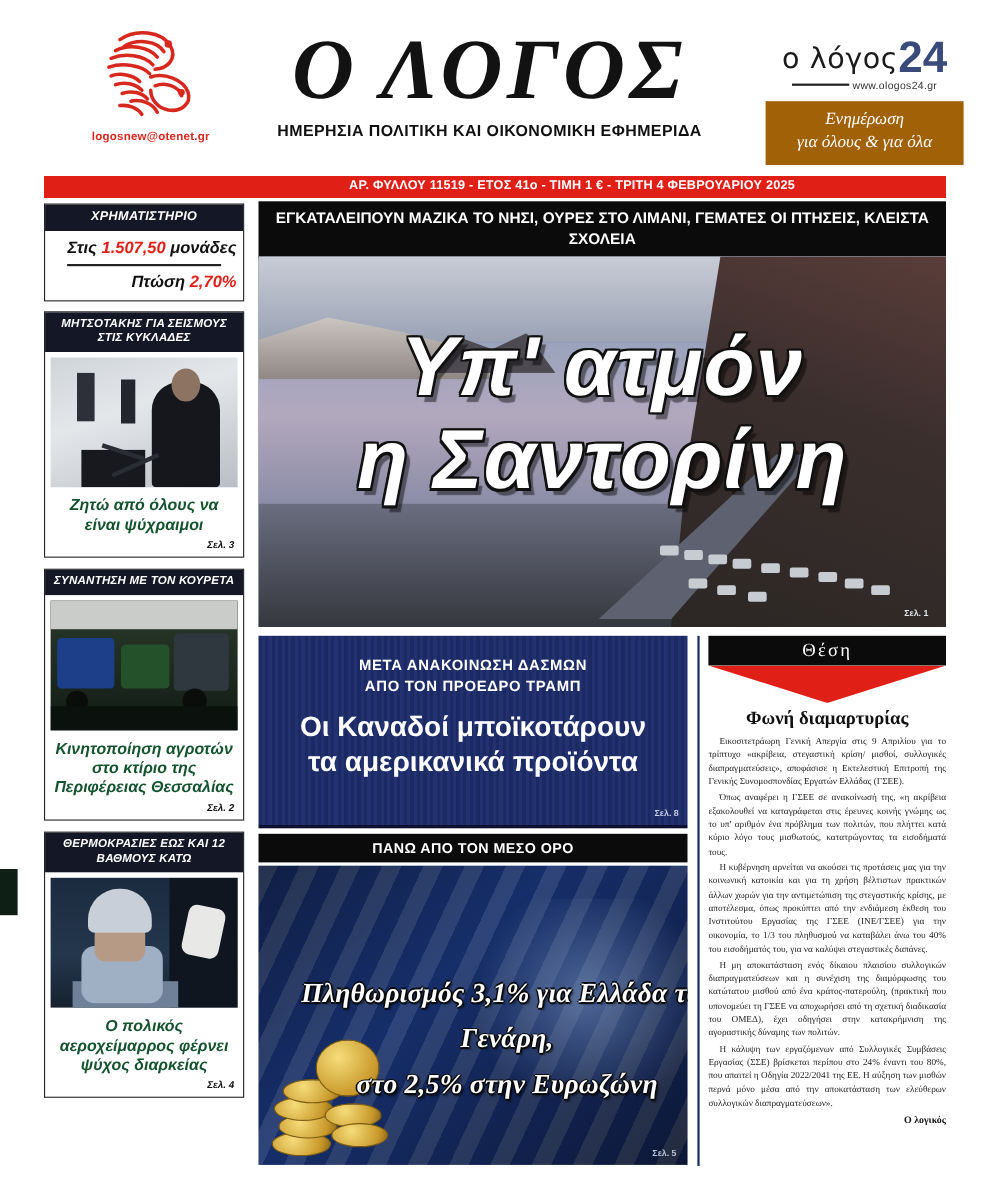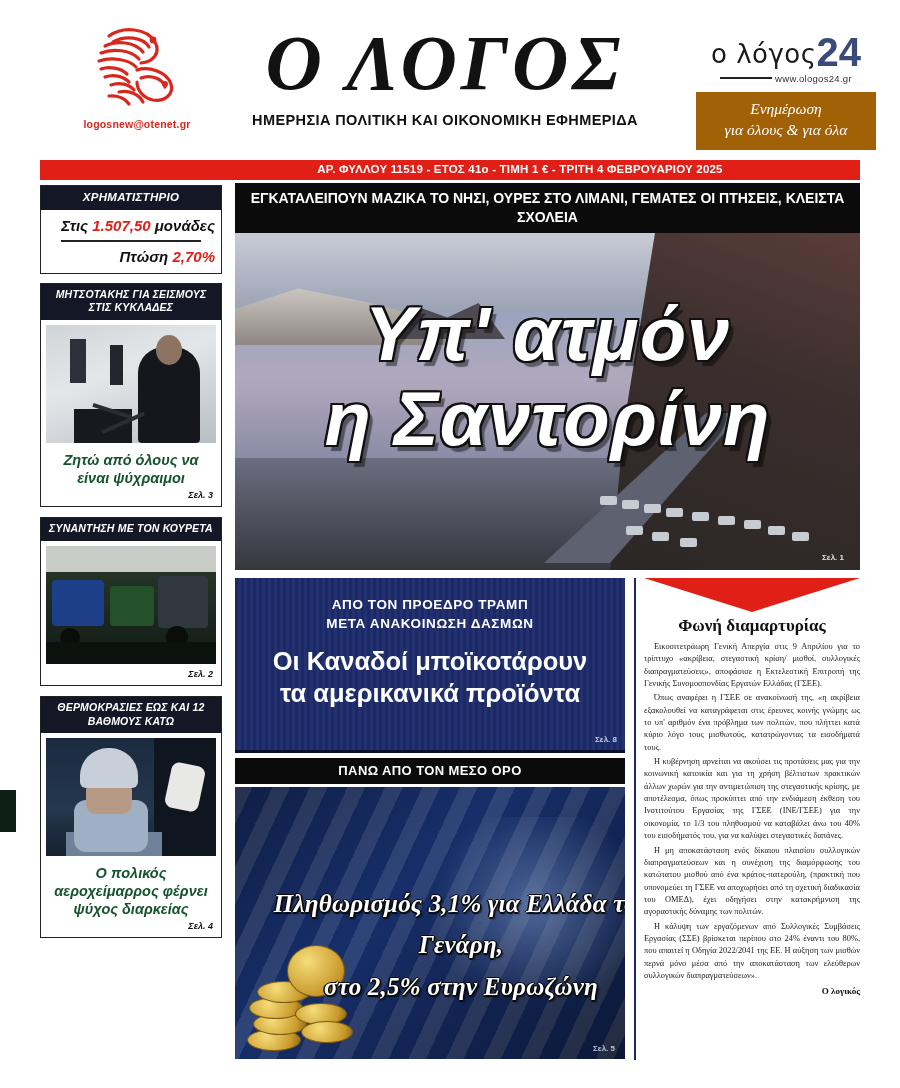--- a/index.html
+++ b/index.html
@@ -272,20 +272,21 @@
       <div class="story-hd">ΣΥΝΑΝΤΗΣΗ ΜΕ ΤΟΝ ΚΟΥΡΕΤΑ</div>
       <div class="story-photo ph-trac">
         <div class="sky"></div>
         <div class="t1"></div>
         <div class="t2"></div>
         <div class="t3"></div>
         <div class="w1"></div>
         <div class="w2"></div>
         <div class="road"></div>
       </div>
+      <div class="story-cap">Κινητοποίηση αγροτών στο κτίριο της Περιφέρειας Θεσσαλίας</div>
       <div class="story-pg">Σελ. 2</div>
     </div>
 
     <div class="story">
       <div class="story-hd">ΘΕΡΜΟΚΡΑΣΙΕΣ ΕΩΣ ΚΑΙ 12 ΒΑΘΜΟΥΣ ΚΑΤΩ</div>
       <div class="story-photo ph-cold">
         <div class="dark"></div>
         <div class="bag"></div>
         <div class="coat"></div>
         <div class="scarf"></div>
@@ -323,22 +324,22 @@
     </div>
     <div class="headline">
       <div class="l">Υπ' ατμόν</div>
       <div class="l">η Σαντορίνη</div>
     </div>
     <div class="credit">Σελ. 1</div>
   </div>
 
   <div class="canada">
     <div class="sub">
+      <div>ΜΕΤΑ ΑΝΑΚΟΙΝΩΣΗ ΔΑΣΜΩΝ</div>
       <div>ΑΠΟ ΤΟΝ ΠΡΟΕΔΡΟ ΤΡΑΜΠ</div>
-      <div>ΜΕΤΑ ΑΝΑΚΟΙΝΩΣΗ ΔΑΣΜΩΝ</div>
     </div>
     <div class="big">
       <div>Οι Καναδοί μποϊκοτάρουν</div>
       <div>τα αμερικανικά προϊόντα</div>
     </div>
     <div class="pg">Σελ. 8</div>
   </div>
 
   <div class="overbar">ΠΑΝΩ ΑΠΟ ΤΟΝ ΜΕΣΟ ΟΡΟ</div>
 
@@ -355,20 +356,21 @@
       <i style="left:58px; bottom:12px; width:52px; height:22px;"></i>
     </div>
     <div class="headline">
       <div class="l">Πληθωρισμός 3,1% για Ελλάδα τον Γενάρη,</div>
       <div class="l">στο 2,5% στην Ευρωζώνη</div>
     </div>
     <div class="credit">Σελ. 5</div>
   </div>
 
   <div class="opinion">
+    <div class="opinion-hd">Θέση</div>
     <div class="opinion-tri"></div>
     <div class="opinion-title">Φωνή διαμαρτυρίας</div>
     <div class="opinion-body">
       <p>Εικοσιτετράωρη Γενική Απεργία στις 9 Απριλίου για το τρίπτυχο «ακρίβεια, στεγαστική κρίση/ μισθοί, συλλογικές διαπραγματεύσεις», αποφάσισε η Εκτελεστική Επιτροπή της Γενικής Συνομοσπονδίας Εργατών Ελλάδας (ΓΣΕΕ).</p>
       <p>Όπως αναφέρει η ΓΣΕΕ σε ανακοίνωσή της, «η ακρίβεια εξακολουθεί να καταγράφεται στις έρευνες κοινής γνώμης ως το υπ' αριθμόν ένα πρόβλημα των πολιτών, που πλήττει κατά κύριο λόγο τους μισθωτούς, κατατρώγοντας τα εισοδήματά τους.</p>
       <p>Η κυβέρνηση αρνείται να ακούσει τις προτάσεις μας για την κοινωνική κατοικία και για τη χρήση βέλτιστων πρακτικών άλλων χωρών για την αντιμετώπιση της στεγαστικής κρίσης, με αποτέλεσμα, όπως προκύπτει από την ενδιάμεση έκθεση του Ινστιτούτου Εργασίας της ΓΣΕΕ (ΙΝΕ/ΓΣΕΕ) για την οικονομία, το 1/3 του πληθυσμού να καταβάλει άνω του 40% του εισοδήματός του, για να καλύψει στεγαστικές δαπάνες.</p>
       <p>Η μη αποκατάσταση ενός δίκαιου πλαισίου συλλογικών διαπραγματεύσεων και η συνέχιση της διαμόρφωσης του κατώτατου μισθού από ένα κράτος-πατερούλη, (πρακτική που υπονομεύει τη ΓΣΕΕ να αποχωρήσει από τη σχετική διαδικασία του ΟΜΕΔ), έχει οδηγήσει στην κατακρήμνιση της αγοραστικής δύναμης των πολιτών.</p>
       <p>Η κάλυψη των εργαζόμενων από Συλλογικές Συμβάσεις Εργασίας (ΣΣΕ) βρίσκεται περίπου στο 24% έναντι του 80%, που απαιτεί η Οδηγία 2022/2041 της ΕΕ. Η αύξηση των μισθών περνά μόνο μέσα από την αποκατάσταση των ελεύθερων συλλογικών διαπραγματεύσεων».</p>
     </div>
     <div class="opinion-sign">Ο λογικός</div>

